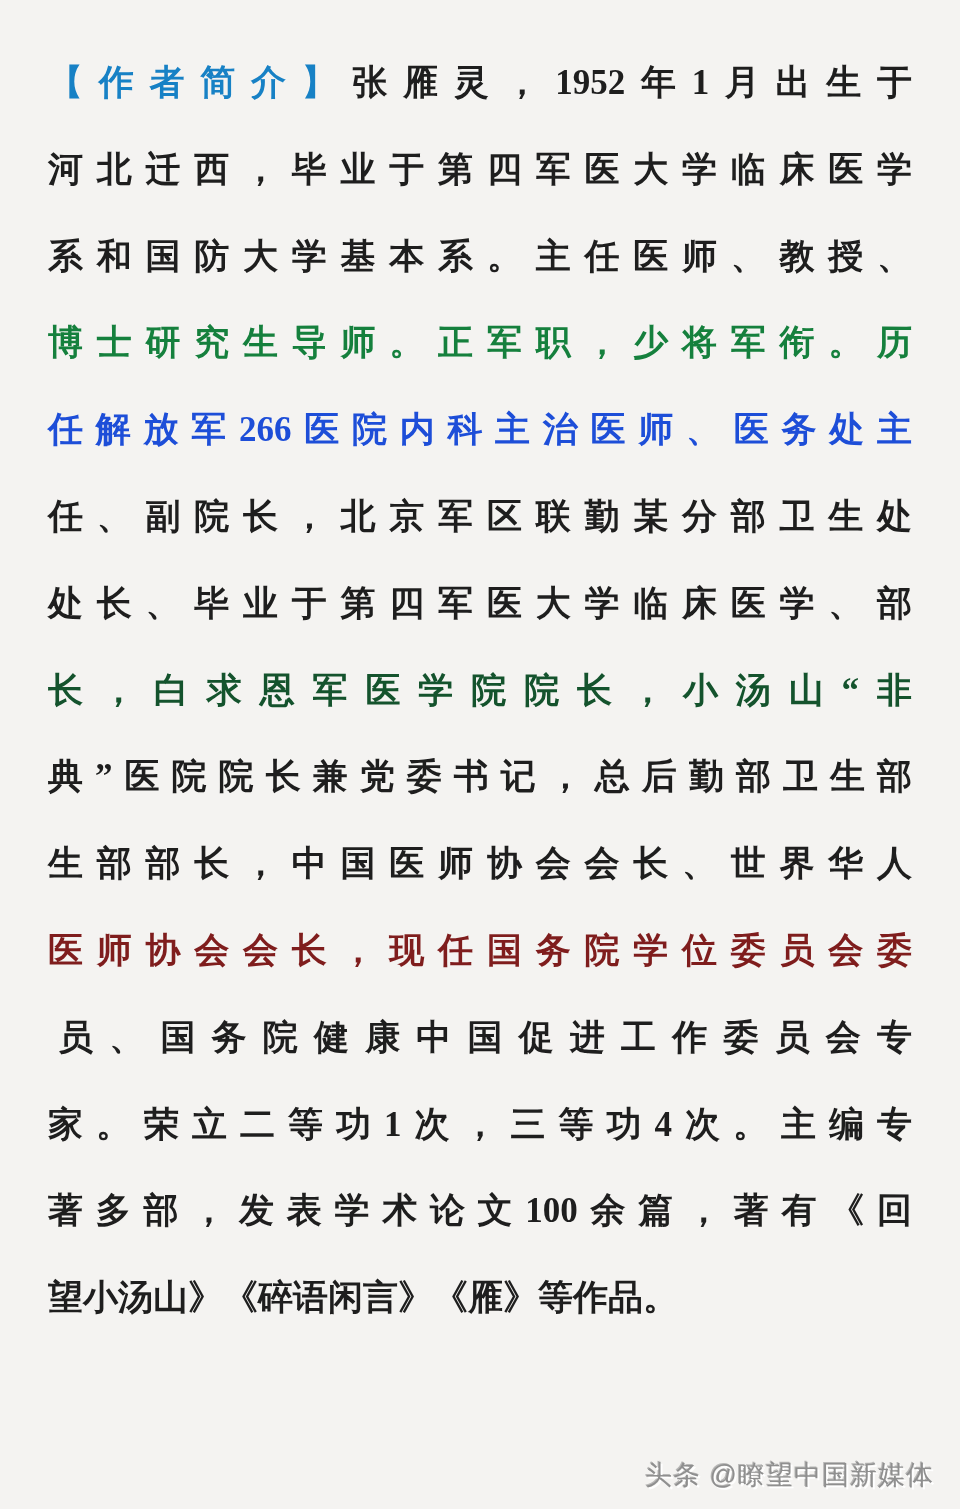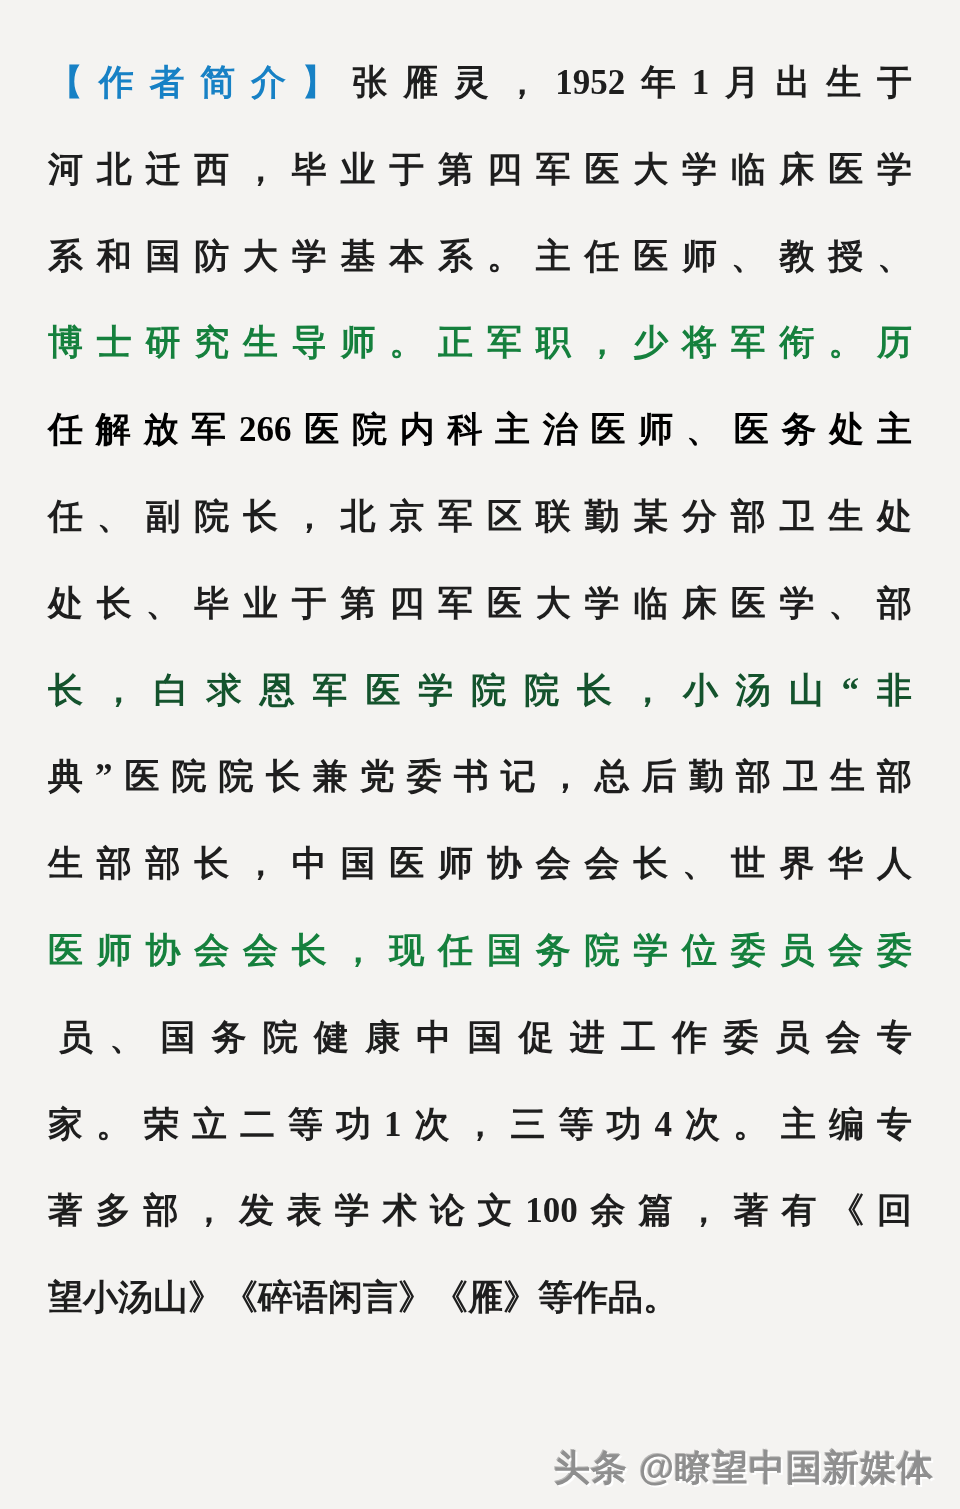--- a/index.html
+++ b/index.html
@@ -32,43 +32,43 @@
   .line.last {
     text-align-last: left;
   }
   .hl {
     color: #1781c5;
   }
   .watermark {
     position: absolute;
     right: 26px;
     bottom: 16px;
-    font-size: 36px;
-    font-weight: 700;
+    font-size: 27px;
+    font-weight: 400;
     color: #8f8f8f;
     text-shadow: 2px 2px 0 rgba(255,255,255,0.95), -1px -1px 0 rgba(110,110,110,0.45);
     letter-spacing: 1px;
     margin-left: 20px;
   }
 </style>
 </head>
 <body style="background: rgb(244, 243, 241);">
 
 <div class="article" id="article-body">
     <div class="line" style="color: rgb(30, 30, 30);"><span class="hl" style="color: rgb(23, 129, 197);">【作者简介】</span><span>张雁灵，1952年1月出生于</span></div>
     <div class="line" style="color: rgb(30, 30, 30);">河北迁西，毕业于第四军医大学临床医学</div>
     <div class="line" style="color: rgb(30, 30, 30);">系和国防大学基本系。主任医师、教授、</div>
     <div class="line" style="color: #15803d;">博士研究生导师。正军职，少将军衔。历</div>
-    <div class="line" style="color: #000000;">任解放军266医院内科主治医师、医务处主</div>
+    <div class="line" style="color: #1d4ed8;">任解放军266医院内科主治医师、医务处主</div>
     <div class="line" style="color: rgb(30, 30, 30);">任、副院长，北京军区联勤某分部卫生处</div>
     <div class="line" style="color: rgb(30, 30, 30);">处长、毕业于第四军医大学临床医学、部</div>
     <div class="line" style="color: #14532d;">长，白求恩军医学院院长，小汤山“非</div>
     <div class="line" style="color: rgb(30, 30, 30);">典”医院院长兼党委书记，总后勤部卫生部</div>
     <div class="line" style="color: rgb(30, 30, 30);">生部部长，中国医师协会会长、世界华人</div>
-    <div class="line" style="color: #15803d;">医师协会会长，现任国务院学位委员会委</div>
+    <div class="line" style="color: #7f1d1d;">医师协会会长，现任国务院学位委员会委</div>
     <div class="line" style="color: rgb(30, 30, 30); margin-left: 10px;">员、国务院健康中国促进工作委员会专</div>
     <div class="line" style="color: rgb(30, 30, 30);">家。荣立二等功1次，三等功4次。主编专</div>
     <div class="line" style="color: rgb(30, 30, 30);">著多部，发表学术论文100余篇，著有《回</div>
     <div class="line last" style="color: rgb(30, 30, 30);">望小汤山》《碎语闲言》《雁》等作品。</div>
   </div>
 
 <div class="watermark" style="color: rgb(143, 143, 143);">
   <span>头条 @瞭望中国新媒体</span>
 </div>
 

